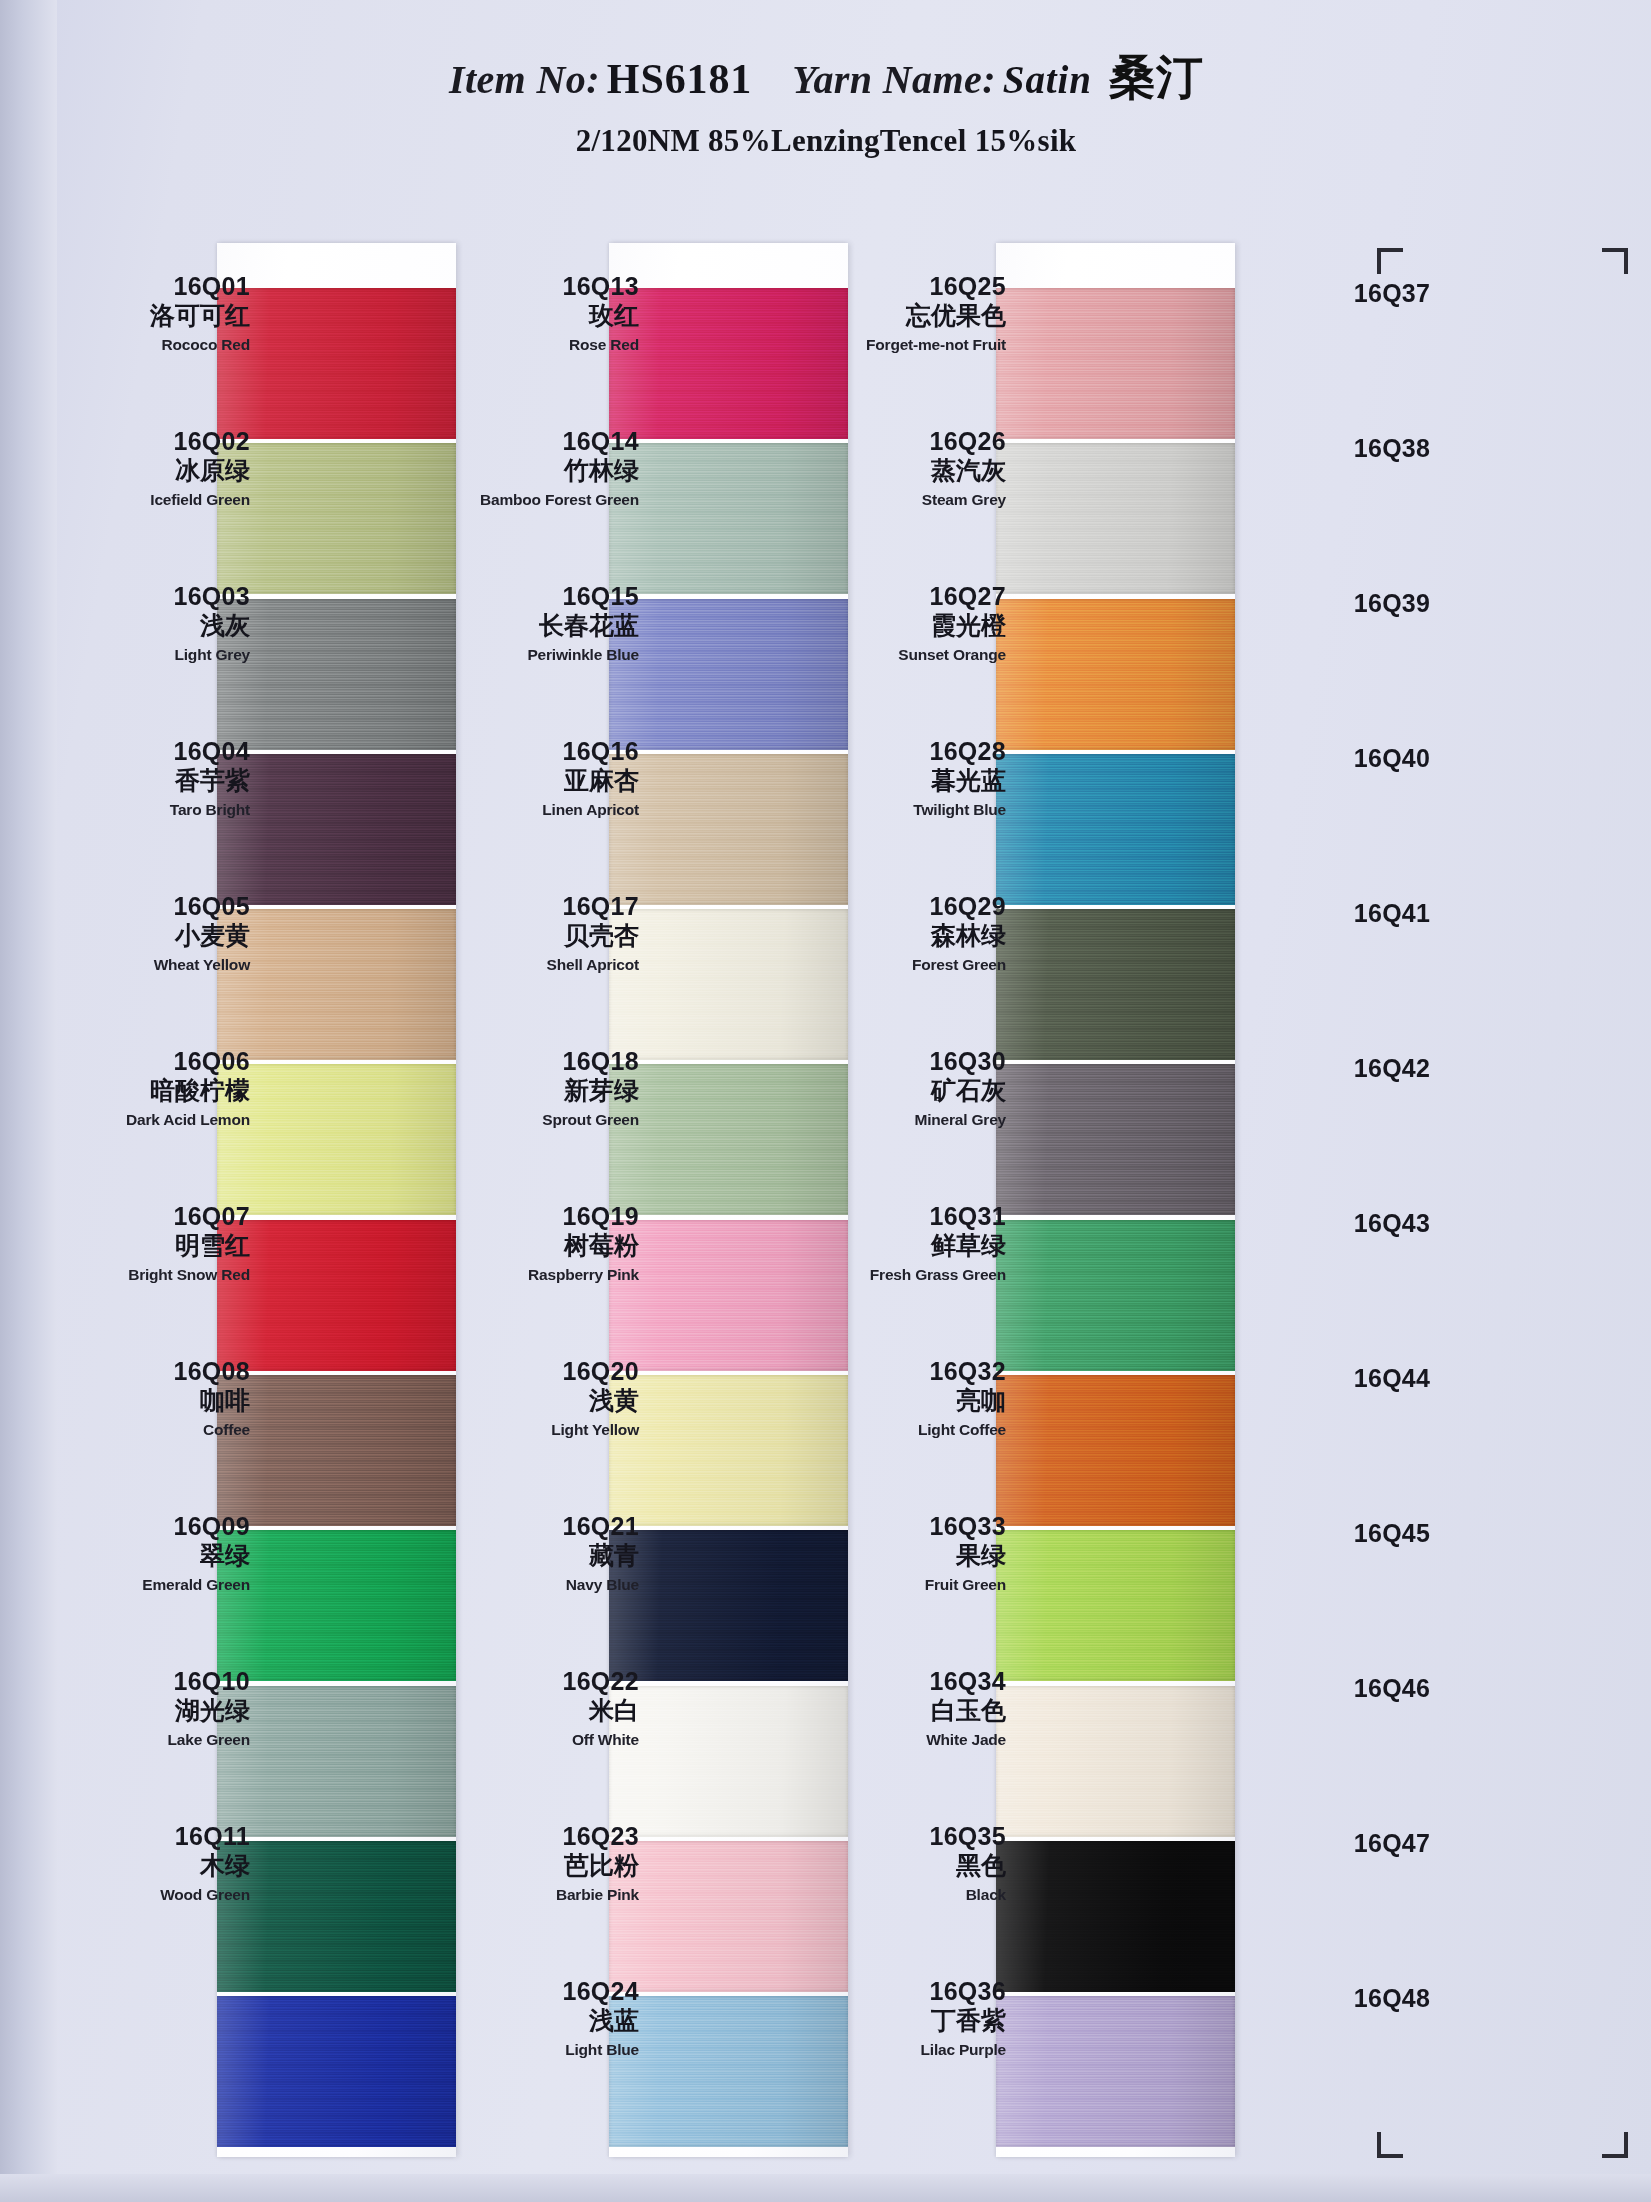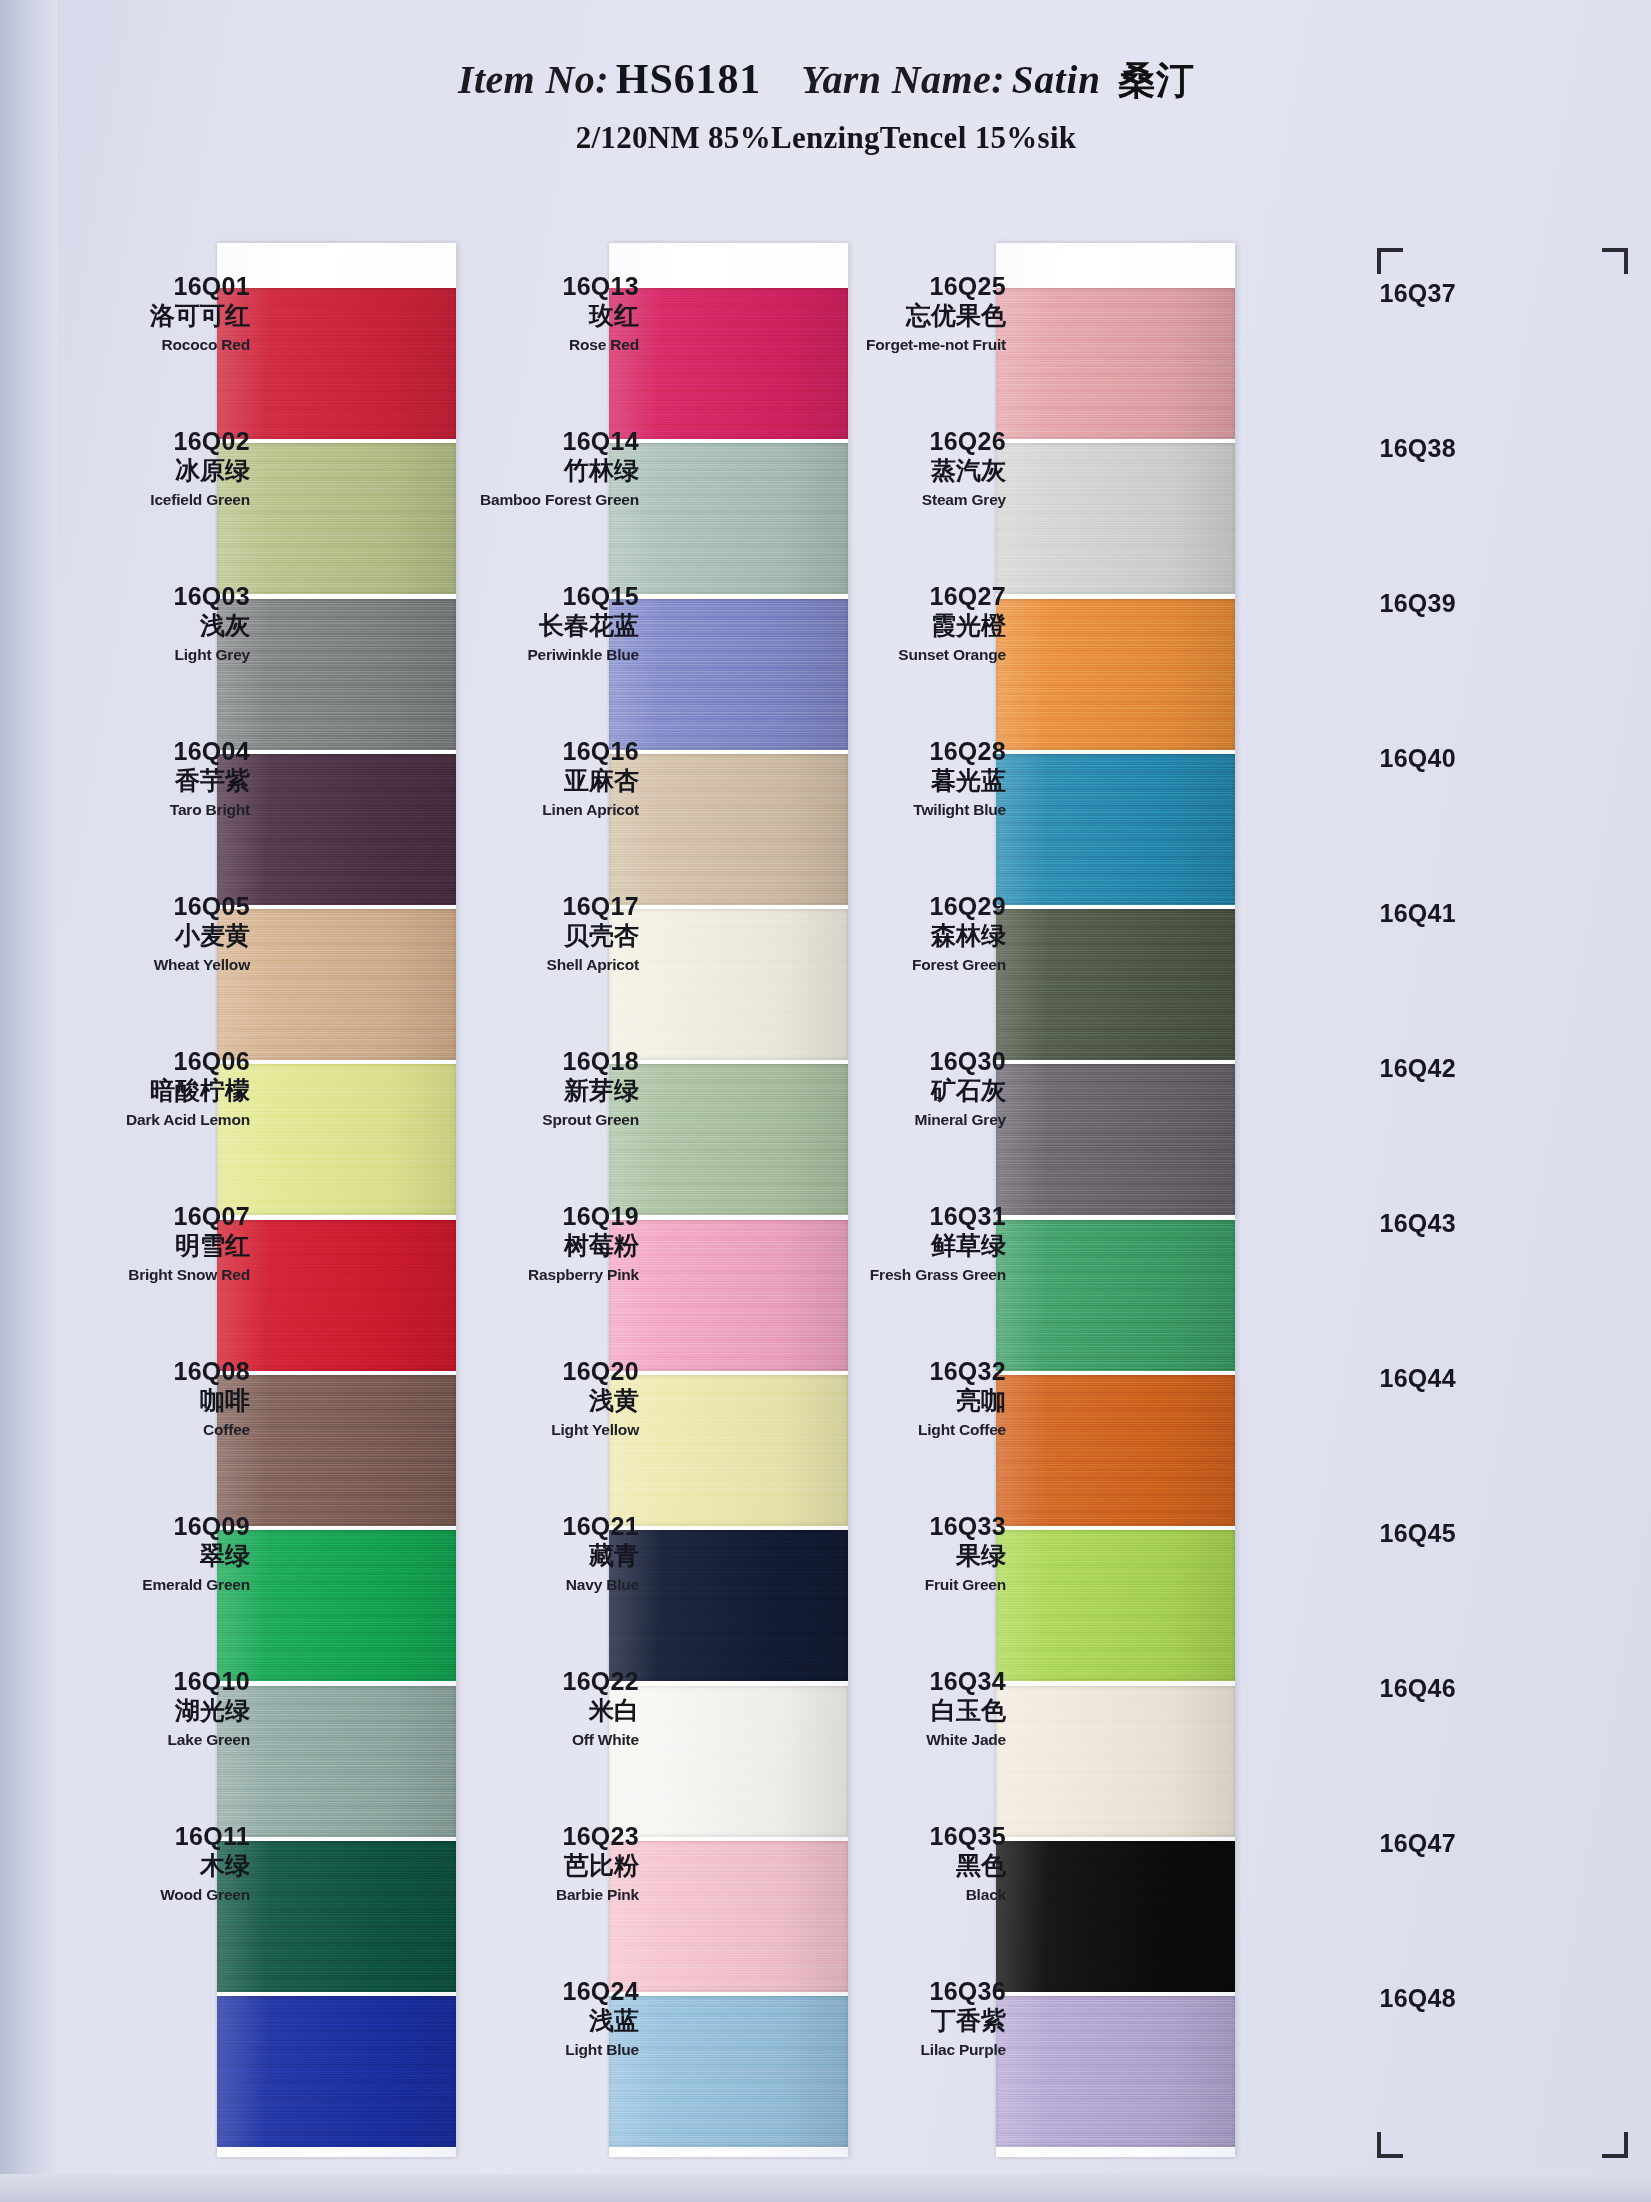--- a/index.html
+++ b/index.html
@@ -37,21 +37,21 @@
     letter-spacing:0.4px;
     margin-top:20px;
   }
   .t-value{
     font-family:"Liberation Serif","DejaVu Serif",serif;
     font-weight:bold;font-size:42px;color:#14141a;letter-spacing:0.9px;
   }
   .t-value.italic{font-style:italic;font-size:39px;}
   .t-cn{
     font-family:"DejaVu Sans",sans-serif;font-weight:bold;
-    font-size:38px;color:#111;margin-left:10.3px;text-align:right;
+    font-size:47px;color:#111;margin-left:10.3px;text-align:right;
   }
   .group{display:flex;align-items:baseline;gap:6.9px;}
   .subtitle{
     text-align:center;margin-top:13.8px;
     font-family:"Liberation Serif","DejaVu Serif",serif;
     font-weight:bold;font-size:31px;color:#15151c;letter-spacing:0.3px;
   }
 
   
   .reg{position:absolute;width:22.4px;height:22.4px;z-index:9;}
@@ -92,21 +92,21 @@
   }
   .swatch .sheen{
     position:absolute;inset:0;
     background:linear-gradient(92deg,rgba(255,255,255,.22) 0%,rgba(255,255,255,.05) 22%,
                rgba(0,0,0,.04) 72%,rgba(0,0,0,.12) 100%);
   }
 
   
   .labels{position:absolute;top:243px;z-index:6;width:198px;}
   .lab-left{text-align:right;}
-  .lab-right{text-align:right;}
+  .lab-right{text-align:center;margin-left:35px;}
   .lab{
     height:155px;position:relative;
   }
   .lab .inner{position:absolute;left:0;right:0;top:29px;}
   .code{
     font-size:25px;font-weight:bold;color:#17171f;letter-spacing:0.3px;
     line-height:1.12;
   }
   .cn{
     font-family:"DejaVu Sans",sans-serif;

